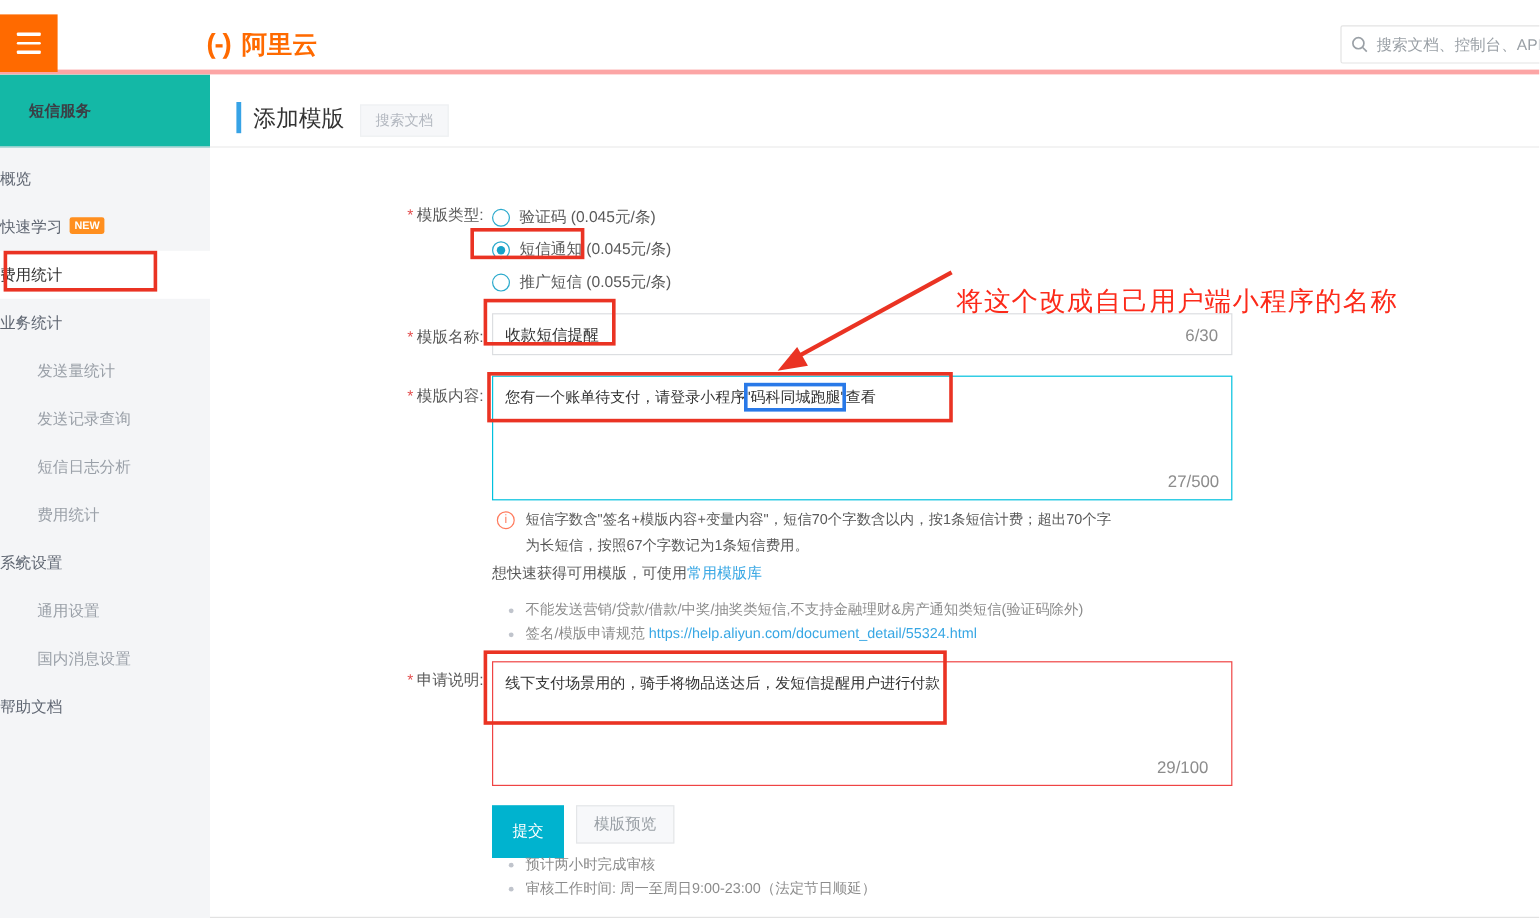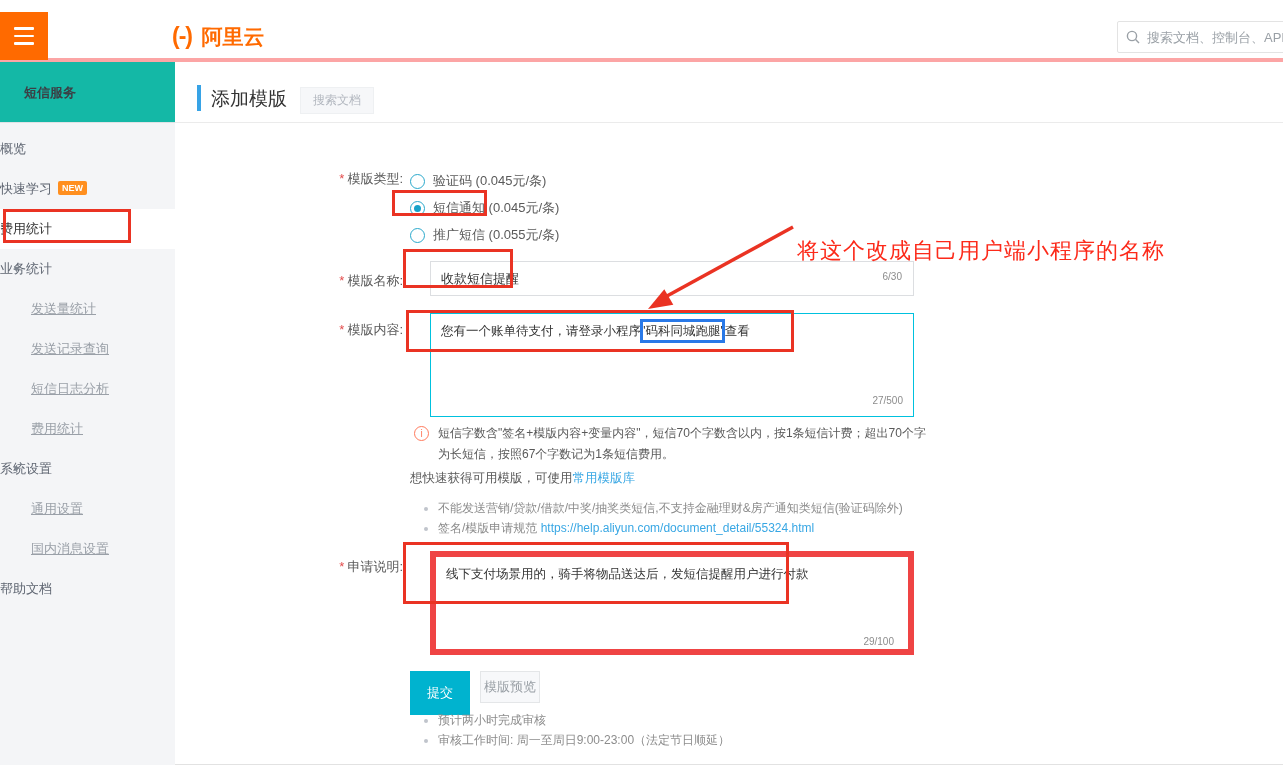--- a/index.html
+++ b/index.html
@@ -16,21 +16,21 @@
   .search-box { position: absolute; left: 1117px; top: 21px; width: 320px; height: 32px; border: 1px solid #e3e3e3; border-radius: 2px; background: #fff; display: flex; align-items: center; padding: 0 8px; }
   .search-box svg { flex: 0 0 auto; margin-right: 7px; }
   .search-box input { border: none; outline: none; font-size: 13px; color: #666; width: 100%; background: transparent; }
   .search-box input::placeholder { color: #9aa0a6; }
 
   
   .sidebar { position: absolute; left: 0; top: 62px; width: 175px; height: 703px; background: #f4f5f7; z-index: 2; }
   .sidebar-title { height: 61px; line-height: 61px; padding-left: 24px; background: #14b8a6; border-bottom: 1px solid #dfe2e6; font-size: 13px; font-weight: 700; color: #3b3f45; }
   .side-nav { padding-top: 6px; }
   .side-item { position: relative; height: 40px; line-height: 40px; font-size: 13px; color: #5f6672; cursor: pointer; white-space: nowrap; }
-  .side-item.sub { padding-left: 31px; color: #9aa0a8; text-decoration: underline; }
+  .side-item.sub { padding-left: 31px; color: #9aa0a8; }
   .side-item.selected { background: #ffffff; color: #333; }
   .side-item .caret { position: absolute; left: 12px; top: 0; font-size: 9px; color: #7d848e; }
   .badge-new { display: inline-block; margin-left: 6px; background: #ff8f1f; color: #fff; font-size: 9px; font-weight: 700; line-height: 14px; padding: 0 4px; border-radius: 2px; vertical-align: 2px; }
 
   
   .main { position: absolute; left: 175px; top: 62px; right: 0; bottom: 0; background: #fff; }
   .page-header { position: relative; height: 61px; border-bottom: 1px solid #ebebeb; }
   .accent-bar { position: absolute; left: 22px; top: 23px; width: 4px; height: 26px; background: #37a3e6; }
   .page-title { position: absolute; left: 36px; top: 24px; font-size: 19px; font-weight: 500; color: #333; font-family: Liberation Mono, monospace; }
   .back-btn { position: absolute; left: 125px; top: 25px; width: 74px; height: 27px; background: #f6f7f9; border: 1px solid #eef0f2; color: #b2b7bf; font-size: 12px; cursor: pointer; }
@@ -42,45 +42,45 @@
   .lbl-name { top: 272px; }
   .lbl-content { top: 321px; }
   .lbl-note { top: 558px; }
 
   .radio-row { position: absolute; left: 410px; height: 22px; display: flex; align-items: center; gap: 8px; cursor: pointer; }
   .rr1 { top: 170px; } .rr2 { top: 197px; } .rr3 { top: 224px; }
   .radio-circle { position: relative; width: 15px; height: 15px; border: 1px solid #2aa9cc; border-radius: 50%; background: #fff; flex: 0 0 auto; }
   .radio-row.checked .radio-circle::after { content: ""; position: absolute; left: 3px; top: 3px; width: 7px; height: 7px; border-radius: 50%; background: #17a2c9; }
   .radio-row .rlabel { font-size: 13px; color: #595959; }
 
-  .field { position: absolute; left: 410px; width: 484px; background: #fff; margin-left: 20px; }
-  .field .counter { position: absolute; color: #8c8c8c; font-size: 10px; }
+  .field { position: absolute; left: 410px; width: 617px; background: #fff; }
+  .field .counter { position: absolute; color: #8c8c8c; font-size: 14px; }
   .name-field { top: 261px; height: 35px; }
   .name-field input { width: 100%; height: 35px; border: 1px solid #dcdee1; padding: 0 60px 0 10px; font-size: 13px; color: #333; outline: none; font-family: inherit; }
   .name-field .counter { right: 12px; top: 10px; }
   .content-field { top: 313px; height: 104px; border: 1px solid #00c1de; padding: 8px 10px; font-size: 12.5px; line-height: 18px; color: #333; }
   .content-field .counter { right: 10px; bottom: 6px; }
   .hl-appname { outline: 3px solid #2979e8; outline-offset: 2px; }
   .note-field { top: 551px; height: 104px; }
-  .note-field textarea { width: 100%; height: 104px; border: 6px solid #ef4444; padding: 8px 10px; font-size: 12.5px; line-height: 18px; color: #333; resize: none; outline: none; font-family: inherit; }
+  .note-field textarea { width: 100%; height: 104px; border: 1px solid #ef4444; padding: 8px 10px; font-size: 12.5px; line-height: 18px; color: #333; resize: none; outline: none; font-family: inherit; }
   .note-field .counter { right: 20px; bottom: 8px; }
 
   .notice { position: absolute; left: 438px; top: 423px; width: 498px; font-size: 12px; line-height: 21px; color: #595959; }
   .info-icon { position: absolute; left: 414px; top: 426px; width: 15px; height: 15px; border: 1px solid #ff7a5c; border-radius: 50%; color: #ff7a5c; font-size: 10px; line-height: 13px; text-align: center; font-style: normal; }
   .tip-line { position: absolute; left: 410px; top: 470px; font-size: 12.5px; color: #595959; }
   a.cyan { color: #38a7e4; text-decoration: none; cursor: pointer; }
 
   ul.dotlist { position: absolute; left: 438px; list-style: disc outside; font-size: 12px; color: #8c8c8c; }
   ul.dotlist li { line-height: 20px; }
   ul.dotlist li::marker { color: #c0c4cc; }
   .rules { top: 498px; }
   .footnotes { top: 710px; }
 
   .btn-submit { position: absolute; left: 410px; top: 671px; width: 60px; height: 44px; background: #00b3cf; border: none; color: #fff; font-size: 13px; cursor: pointer; font-family: inherit; }
-  .btn-preview { position: absolute; left: 480px; top: 671px; width: 60px; height: 32px; background: #f7f8fa; border: 1px solid #e4e6e8; color: #9aa0a6; font-size: 13px; cursor: pointer; font-family: inherit; }
+  .btn-preview { position: absolute; left: 480px; top: 671px; width: 82px; height: 32px; background: #f7f8fa; border: 1px solid #e4e6e8; color: #9aa0a6; font-size: 13px; cursor: pointer; font-family: inherit; }
 
   .bottom-line { position: absolute; left: 0; bottom: 0; width: 100%; height: 1px; background: #e2e2e2; }
 
   
   .red-box { position: absolute; border: 3px solid #ea3323; pointer-events: none; z-index: 20; }
   .rb1 { left: 3px;   top: 209px; width: 128px; height: 34px; }
   .rb2 { left: 392px; top: 190px; width: 95px;  height: 26px; }
   .rb3 { left: 403px; top: 249px; width: 110px; height: 39px; }
   .rb4 { left: 406px; top: 310px; width: 388px; height: 42px; }
   .rb5 { left: 403px; top: 542px; width: 386px; height: 62px; }

